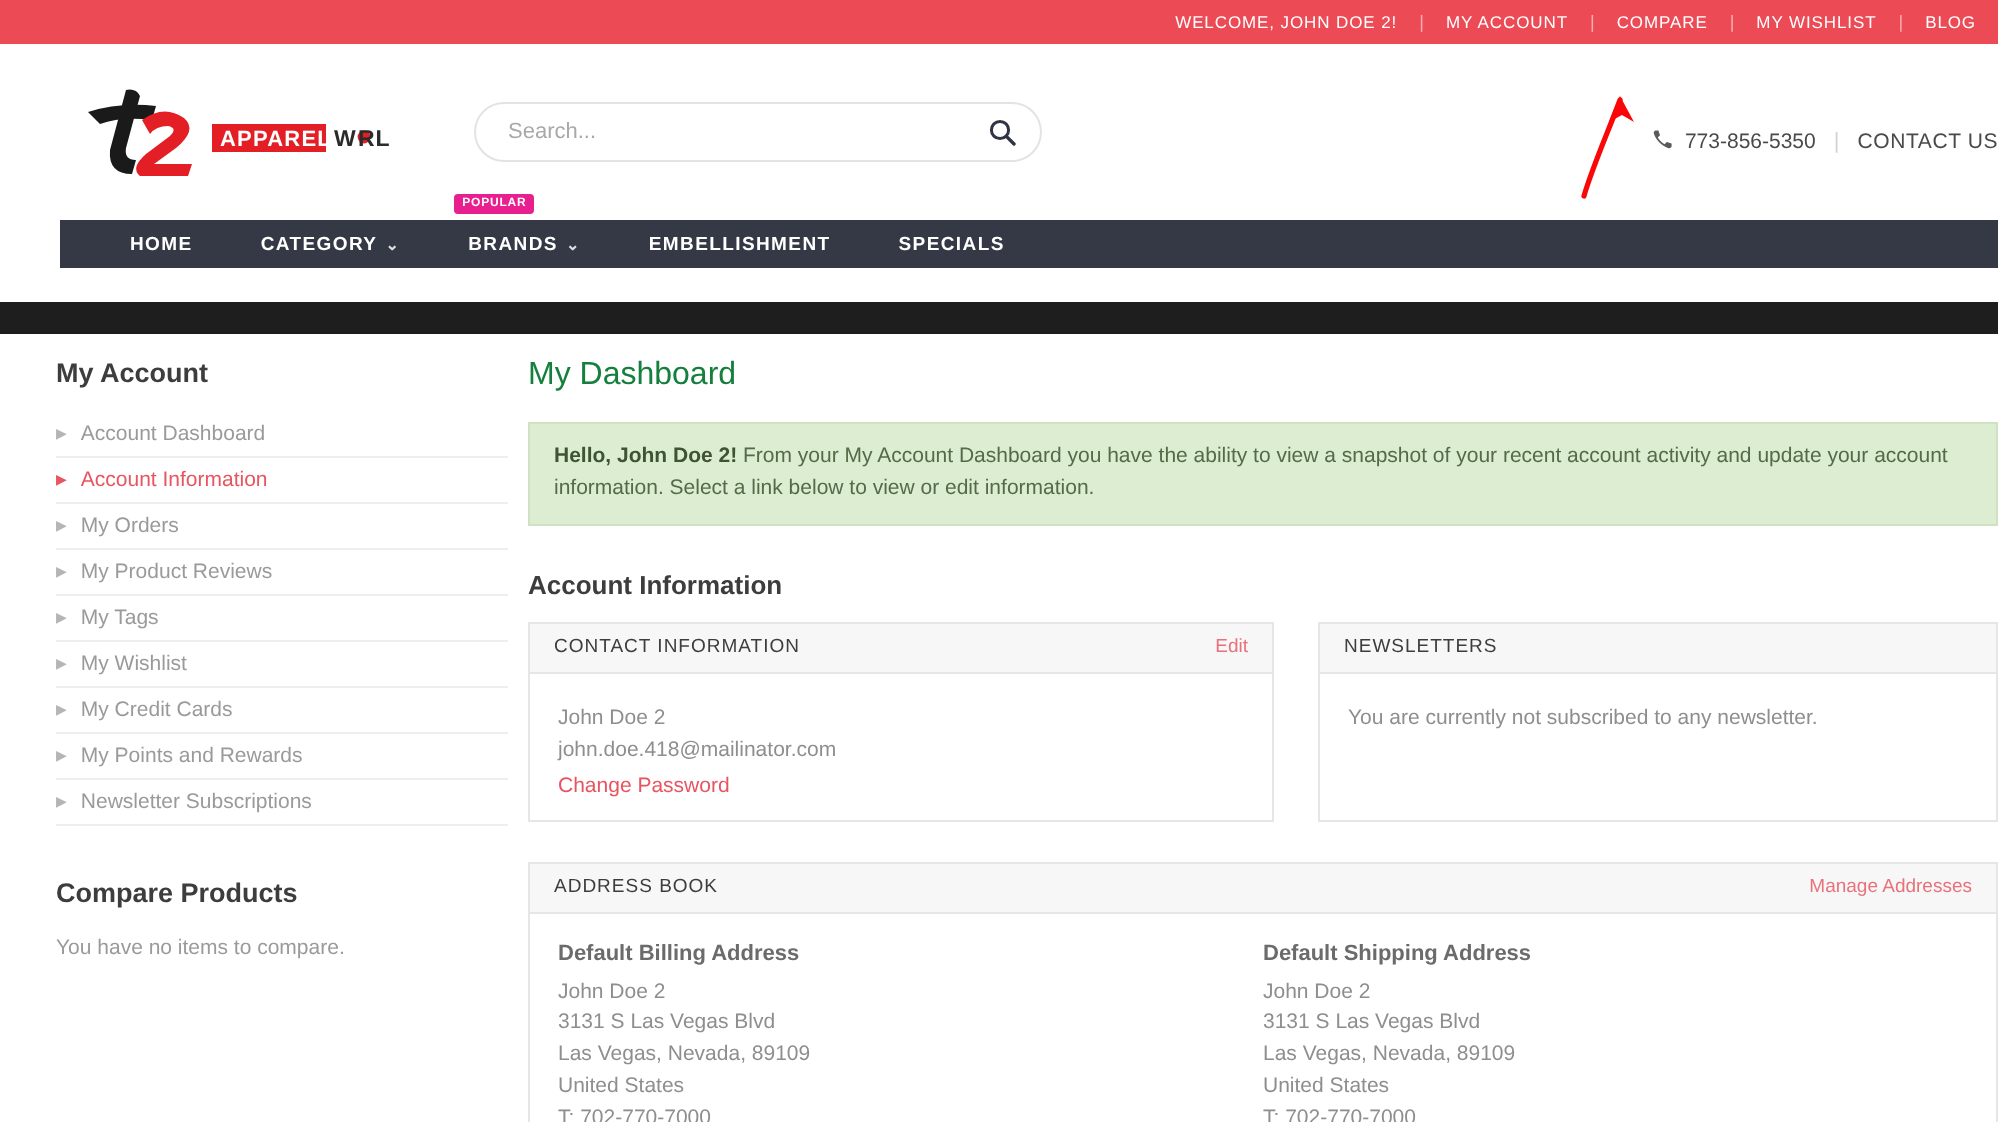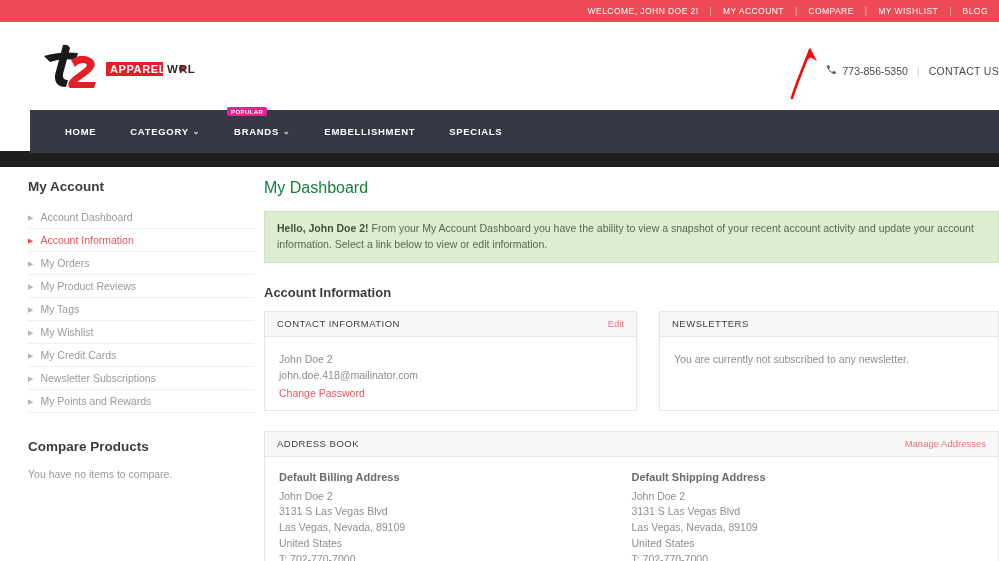--- a/index.html
+++ b/index.html
@@ -72,21 +72,21 @@
   .hdr-sep { color: #d4d4d4; margin: 0 9px; font-size: 11px; }
   .header-right a { color: #4a4a4a; font-size: 10.5px; text-decoration: none; letter-spacing: .3px; }
 
   
   .annot-arrow { position: absolute; left: 786px; top: 22px; width: 44px; height: 56px; pointer-events: none; }
 
   
   .navwrap { height: 32px; position: relative; }
   .nav {
     position: absolute; left: 30px; right: 0; top: 0;
-    height: 43px;
+    height: 24px;
     background: #353845;
     display: flex; align-items: center;
     padding-left: 18px;
   }
   .nav-item {
     color: #ffffff;
     font-size: 9.5px;
     font-weight: bold;
     letter-spacing: .7px;
     padding: 0 17px;
@@ -222,20 +222,31 @@
 
       <rect x="76" y="20" width="57" height="14" fill="#e31e24"></rect>
       <text x="80" y="31" font-family="Liberation Sans, sans-serif" font-size="11" font-weight="bold" fill="#ffffff" letter-spacing="0.6">APPAREL</text>
 
       <text x="137" y="31" font-family="Liberation Sans, sans-serif" font-size="11.5" font-weight="bold" fill="#2b2b2b" letter-spacing="0.4">W</text>
       <circle cx="152" cy="26.5" r="3.2" fill="#e31e24"></circle>
       <text x="149" y="31" font-family="Liberation Sans, sans-serif" font-size="11.5" font-weight="bold" fill="#2b2b2b" letter-spacing="0.4">RLD</text>
     </svg>
   </a>
 
+  <div class="search-wrap">
+    <div class="search-box">
+      <input type="text" placeholder="Search..." style="">
+      <span class="search-icon">
+        <svg width="14" height="14" viewBox="0 0 14 14">
+          <circle cx="6" cy="6" r="4.3" fill="none" stroke="#2f3542" stroke-width="1.5"></circle>
+          <line x1="9.2" y1="9.2" x2="13" y2="13" stroke="#2f3542" stroke-width="1.7" stroke-linecap="round"></line>
+        </svg>
+      </span>
+    </div>
+  </div>
 
   <div class="header-right">
     <span class="phone">
       <span>
         <svg width="11" height="11" viewBox="0 0 11 11">
           <path d="M2 1.2 C1.2 1.2 0.6 2 1 3 C2 6 5 9 8 10 C9 10.4 9.8 9.8 9.8 9 L9.8 7.8 L7.4 7 L6.3 8.1 C5 7.4 3.6 6 2.9 4.7 L4 3.6 L3.2 1.2 Z" fill="#5a5a5a"></path>
         </svg>
       </span>
       <span>773-856-5350</span>
     </span>
@@ -304,25 +315,25 @@
       <li>
         <span class="tri">▶</span>
         <a href="#">My Wishlist</a>
       </li>
       <li>
         <span class="tri">▶</span>
         <a href="#">My Credit Cards</a>
       </li>
       <li>
         <span class="tri">▶</span>
+        <a href="#">My Points and Rewards</a>
+      </li>
+      <li>
+        <span class="tri">▶</span>
         <a href="#">Newsletter Subscriptions</a>
-      </li>
-      <li>
-        <span class="tri">▶</span>
-        <a href="#">My Points and Rewards</a>
       </li>
     </ul>
 
     <div class="compare-title">Compare Products</div>
     <div class="compare-empty">You have no items to compare.</div>
   </div>
 
   <div class="content">
     <h1 class="page-title">My Dashboard</h1>
 

